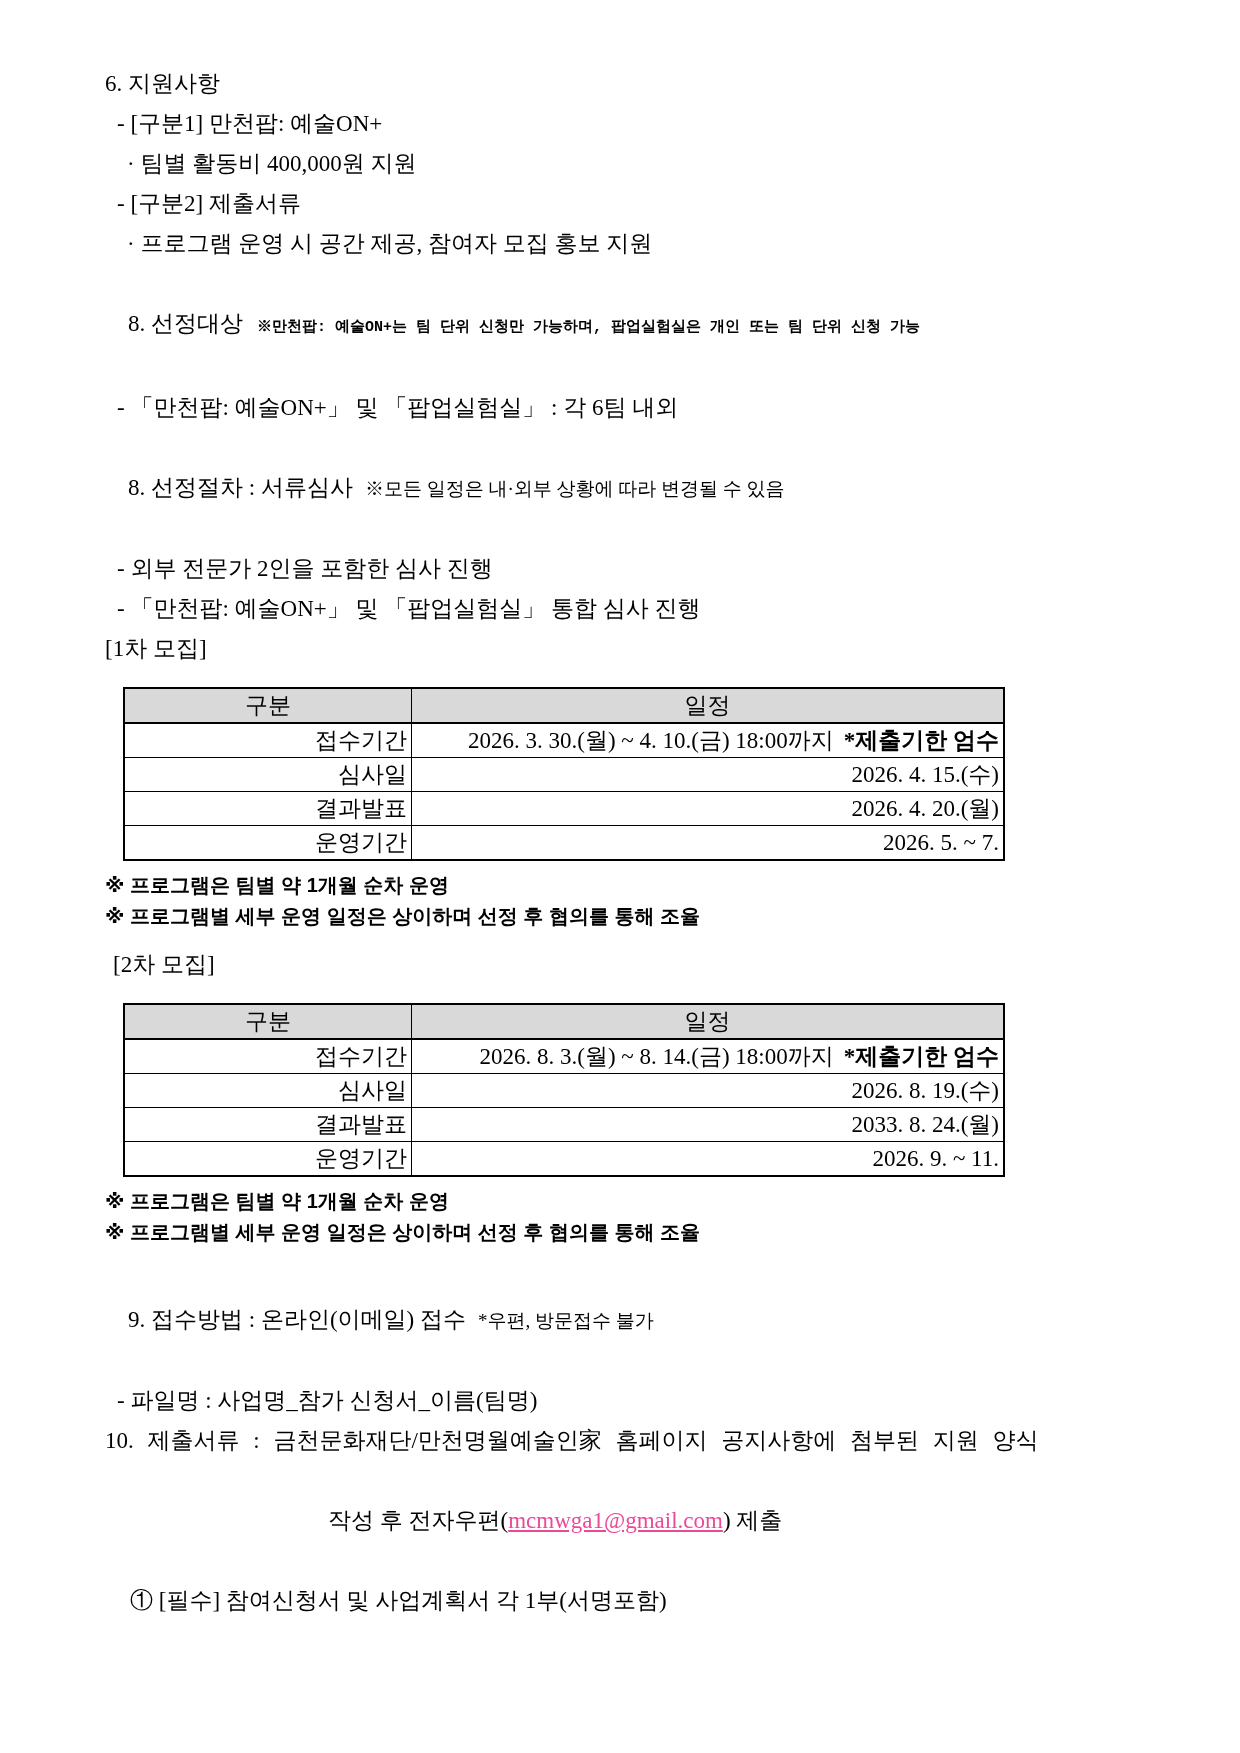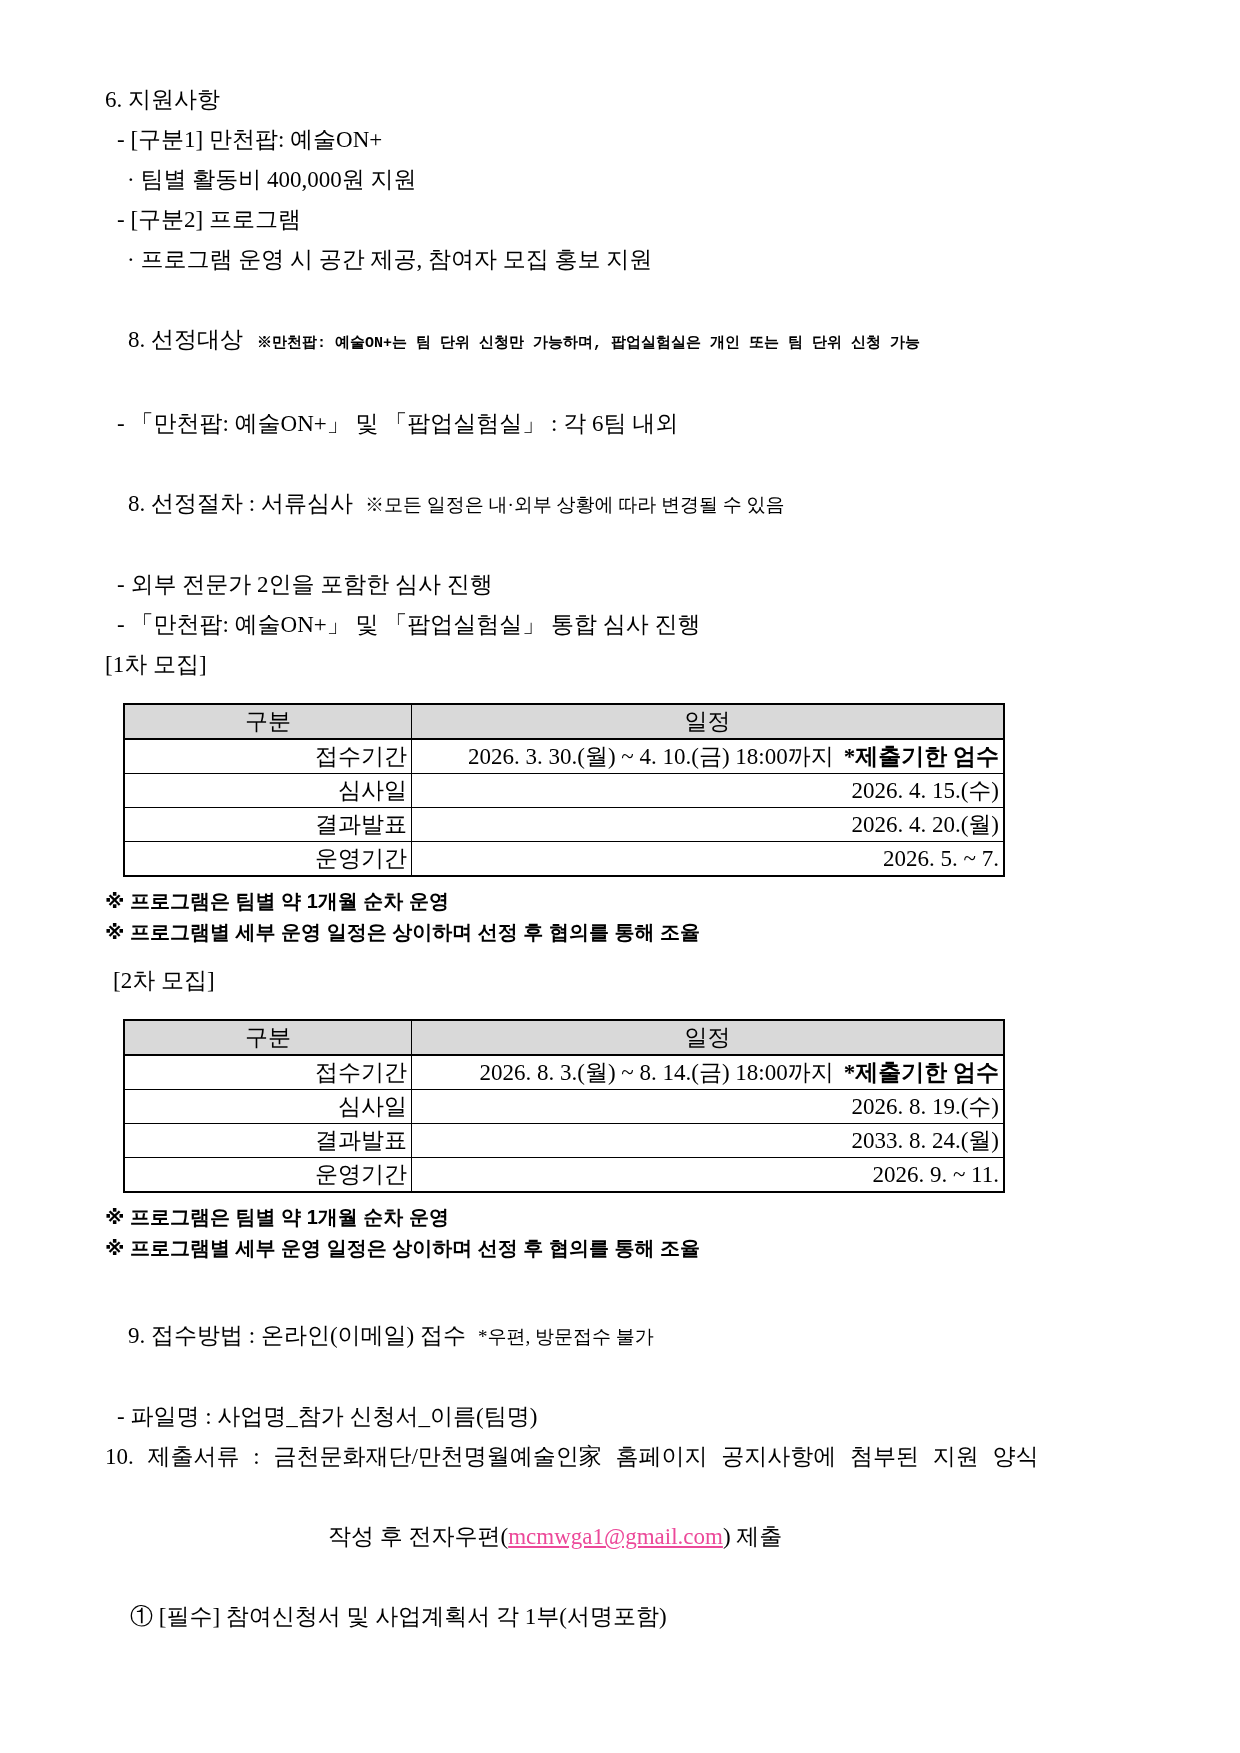--- a/index.html
+++ b/index.html
@@ -1,21 +1,21 @@
 <!DOCTYPE html>
 <html><head>
 <meta charset="utf-8">
 <style>
   html,body { margin:0; padding:0; }
   body {
     width:1240px; height:1753px; background:#ffffff; color:#000000;
     font-family:"Liberation Serif","DejaVu Serif",serif;
     overflow:hidden;
   }
-  .page { box-sizing:border-box; width:1240px; height:1445px; padding:80px 100px 0 105px; }
+  .page { box-sizing:border-box; width:1240px; height:1445px; padding:64px 100px 0 105px; }
   .line { font-size:23px; line-height:40px; white-space:pre-wrap; }
   .d1 { padding-left:12px; }           
   .d2 { padding-left:22px; }           
   .wide { word-spacing:3px; }          
   .wide2 { word-spacing:8px; }         
   .note-bold {
     font-family:Liberation Mono, monospace;
     font-weight:700; font-size:15px; margin-left:14px;
   }
   .note-sm { font-size:19px; margin-left:12px; }
@@ -45,21 +45,21 @@
   .email-link { color:#ec4899; text-decoration:underline; cursor:pointer; }
 </style>
 </head>
 <body>
 
 <div class="page">
 
   <div class="line">6. 지원사항</div>
   <div class="line d1">- [구분1] 만천팝: 예술ON+</div>
   <div class="line d2">· 팀별 활동비 400,000원 지원</div>
-  <div class="line d1">- [구분2] 프로그램</div>
+  <div class="line d1">- [구분2] 제출서류</div>
   <div class="line d2">· 프로그램 운영 시 공간 제공, 참여자 모집 홍보 지원</div>
 
   <div class="line">
     <span>8. 선정대상</span><span class="note-bold">※만천팝: 예술ON+는 팀 단위 신청만 가능하며, 팝업실험실은 개인 또는 팀 단위 신청 가능</span>
   </div>
   <div class="line d1">- 「만천팝: 예술ON+」 및 「팝업실험실」 : 각 6팀 내외</div>
 
   <div class="line">
     <span>8. 선정절차 : 서류심사</span><span class="note-sm">※모든 일정은 내·외부 상황에 따라 변경될 수 있음</span>
   </div>

